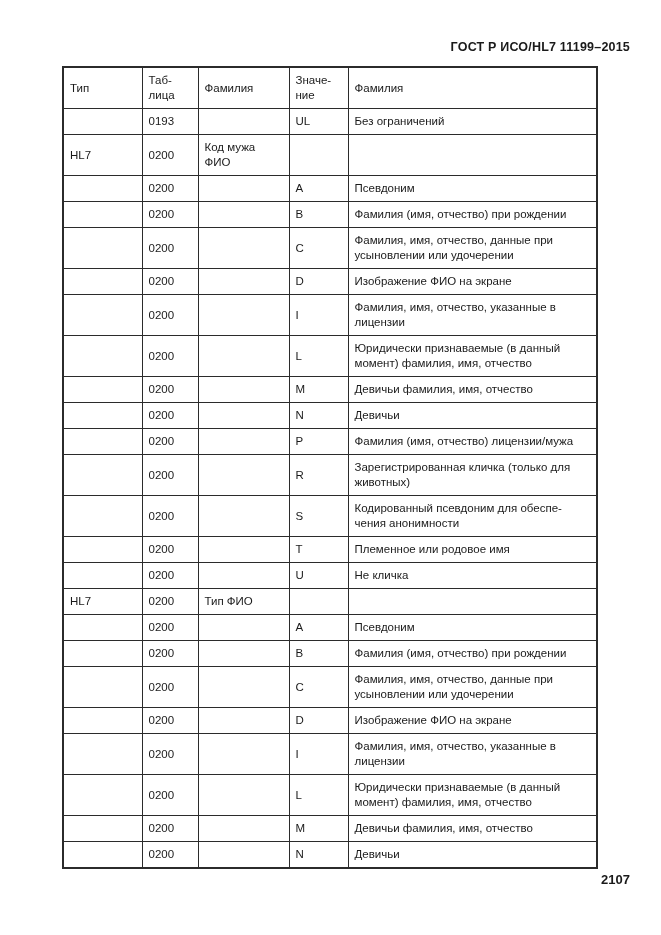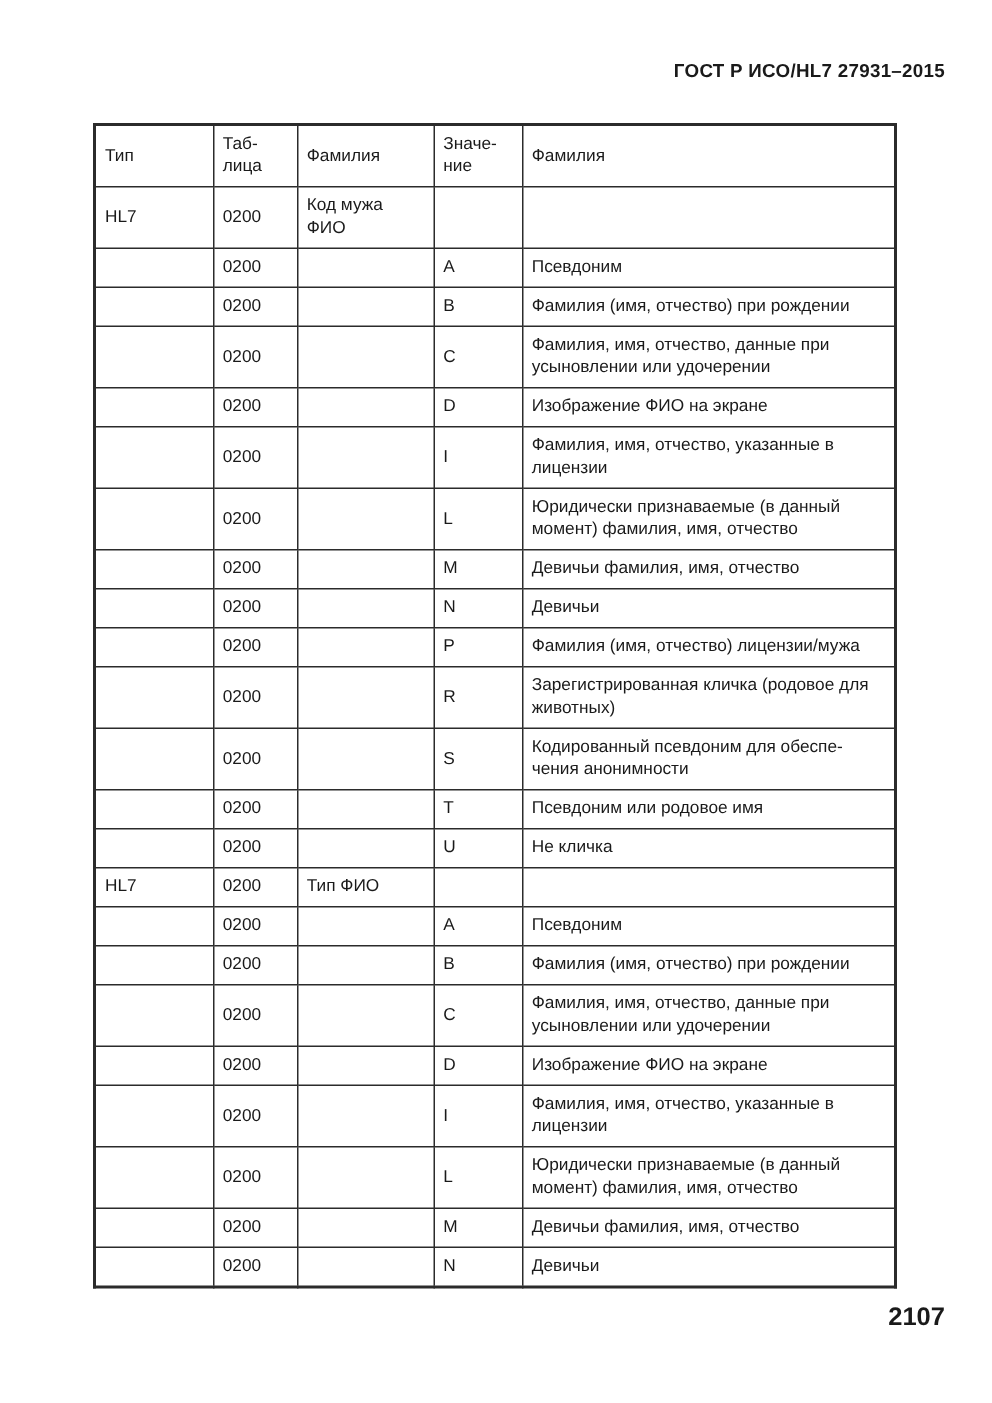--- a/index.html
+++ b/index.html
@@ -25,21 +25,20 @@
   table.code-table {
     position: absolute;
     left: 62px;
     top: 66px;
     width: 536px;
     border-collapse: collapse;
     table-layout: fixed;
     font-size: 11.5px;
     line-height: 15px;
     border: 2px solid #2b2b2b;
-    margin-top: 16px;
   }
   table.code-table th,
   table.code-table td {
     border: 1px solid #2b2b2b;
     padding: 5px 5px 5px 6px;
     vertical-align: middle;
     text-align: left;
     font-weight: normal;
     overflow: hidden;
   }
@@ -50,29 +49,29 @@
   col.w-type { width: 79px; }
   col.w-tab  { width: 56px; }
   col.w-name { width: 91px; }
   col.w-val  { width: 59px; }
   col.w-desc { width: auto; }
   td.c-name, td.c-desc { text-align: justify; }
   .page-number {
     position: absolute;
     bottom: 49px;
     right: 31px;
-    font-size: 17px;
+    font-size: 13px;
     font-weight: bold;
     line-height: 1;
   }
 </style>
 </head>
 <body>
 
-<div class="doc-header">ГОСТ Р ИСО/HL7 27931–2015</div>
+<div class="doc-header">ГОСТ Р ИСО/HL7 11199–2015</div>
 
 <table class="code-table">
   <colgroup>
     <col class="w-type">
     <col class="w-tab">
     <col class="w-name">
     <col class="w-val">
     <col class="w-desc">
   </colgroup>
   <thead>
@@ -81,20 +80,27 @@
       <th>Таб-
 лица</th>
       <th>Фамилия</th>
       <th>Значе-
 ние</th>
       <th>Фамилия</th>
     </tr>
   </thead>
   <tbody>
       <tr>
+    <td class="c-type"></td>
+    <td class="c-tab">0193</td>
+    <td class="c-name"></td>
+    <td class="c-val">UL</td>
+    <td class="c-desc">Без ограничений</td>
+  </tr>
+      <tr>
     <td class="c-type">HL7</td>
     <td class="c-tab">0200</td>
     <td class="c-name">Код мужа ФИО</td>
     <td class="c-val"></td>
     <td class="c-desc"></td>
   </tr>
       <tr>
     <td class="c-type"></td>
     <td class="c-tab">0200</td>
     <td class="c-name"></td>
@@ -155,35 +161,35 @@
     <td class="c-tab">0200</td>
     <td class="c-name"></td>
     <td class="c-val">P</td>
     <td class="c-desc">Фамилия (имя, отчество) лицензии/мужа</td>
   </tr>
       <tr>
     <td class="c-type"></td>
     <td class="c-tab">0200</td>
     <td class="c-name"></td>
     <td class="c-val">R</td>
-    <td class="c-desc">Зарегистрированная кличка (родовое для животных)</td>
+    <td class="c-desc">Зарегистрированная кличка (только для животных)</td>
   </tr>
       <tr>
     <td class="c-type"></td>
     <td class="c-tab">0200</td>
     <td class="c-name"></td>
     <td class="c-val">S</td>
     <td class="c-desc">Кодированный псевдоним для обеспе-чения анонимности</td>
   </tr>
       <tr>
     <td class="c-type"></td>
     <td class="c-tab">0200</td>
     <td class="c-name"></td>
     <td class="c-val">T</td>
-    <td class="c-desc">Псевдоним или родовое имя</td>
+    <td class="c-desc">Племенное или родовое имя</td>
   </tr>
       <tr>
     <td class="c-type"></td>
     <td class="c-tab">0200</td>
     <td class="c-name"></td>
     <td class="c-val">U</td>
     <td class="c-desc">Не кличка</td>
   </tr>
       <tr>
     <td class="c-type">HL7</td>

